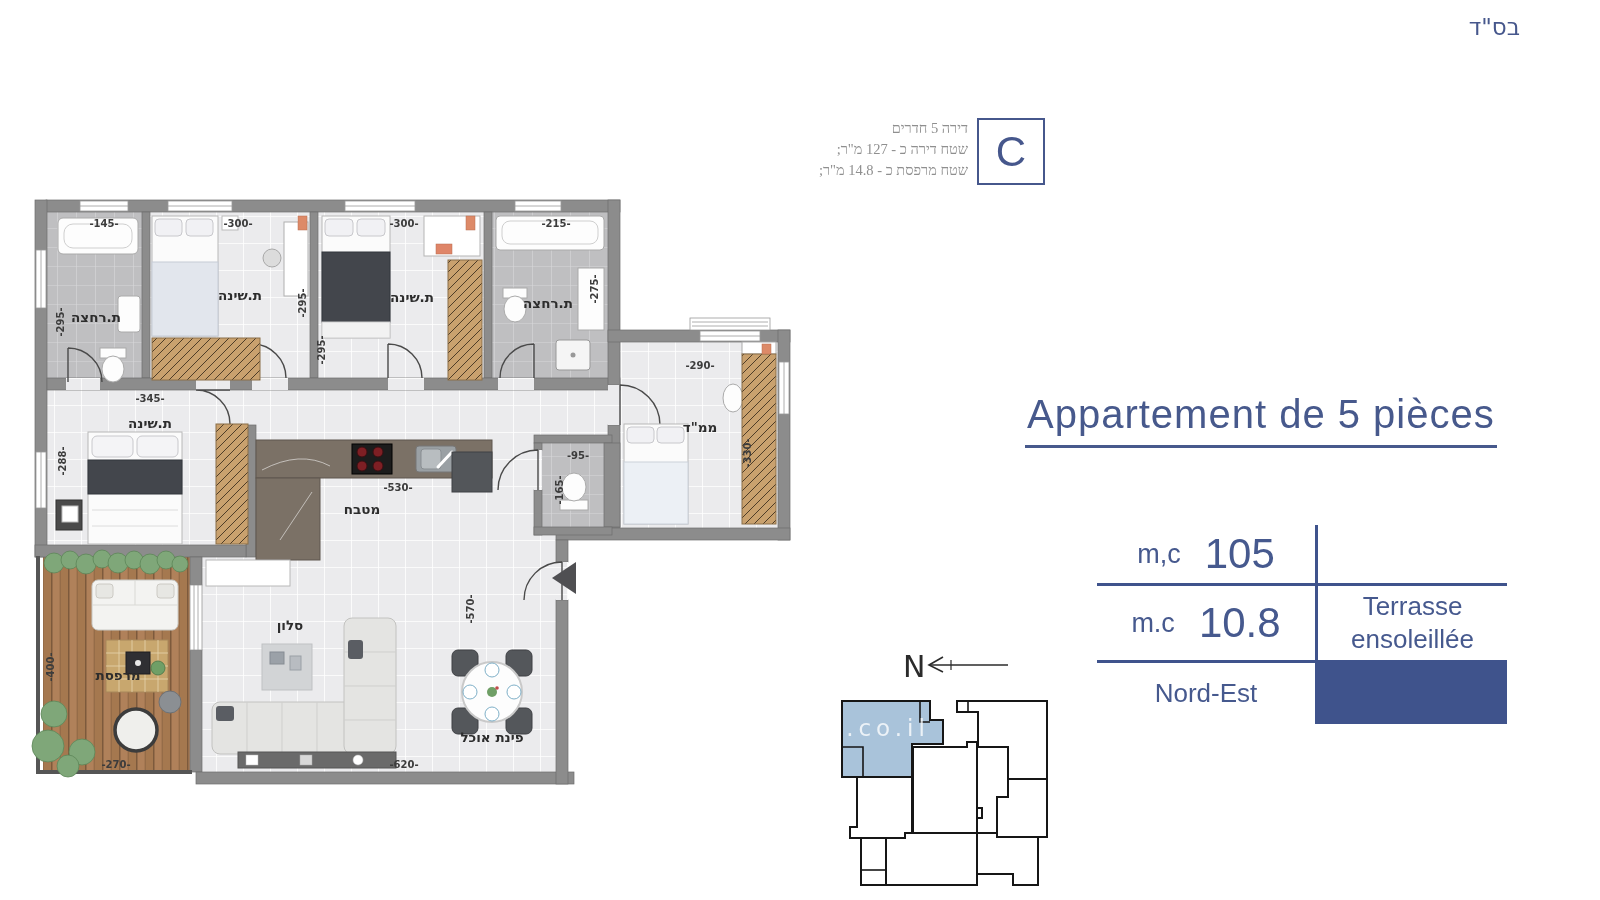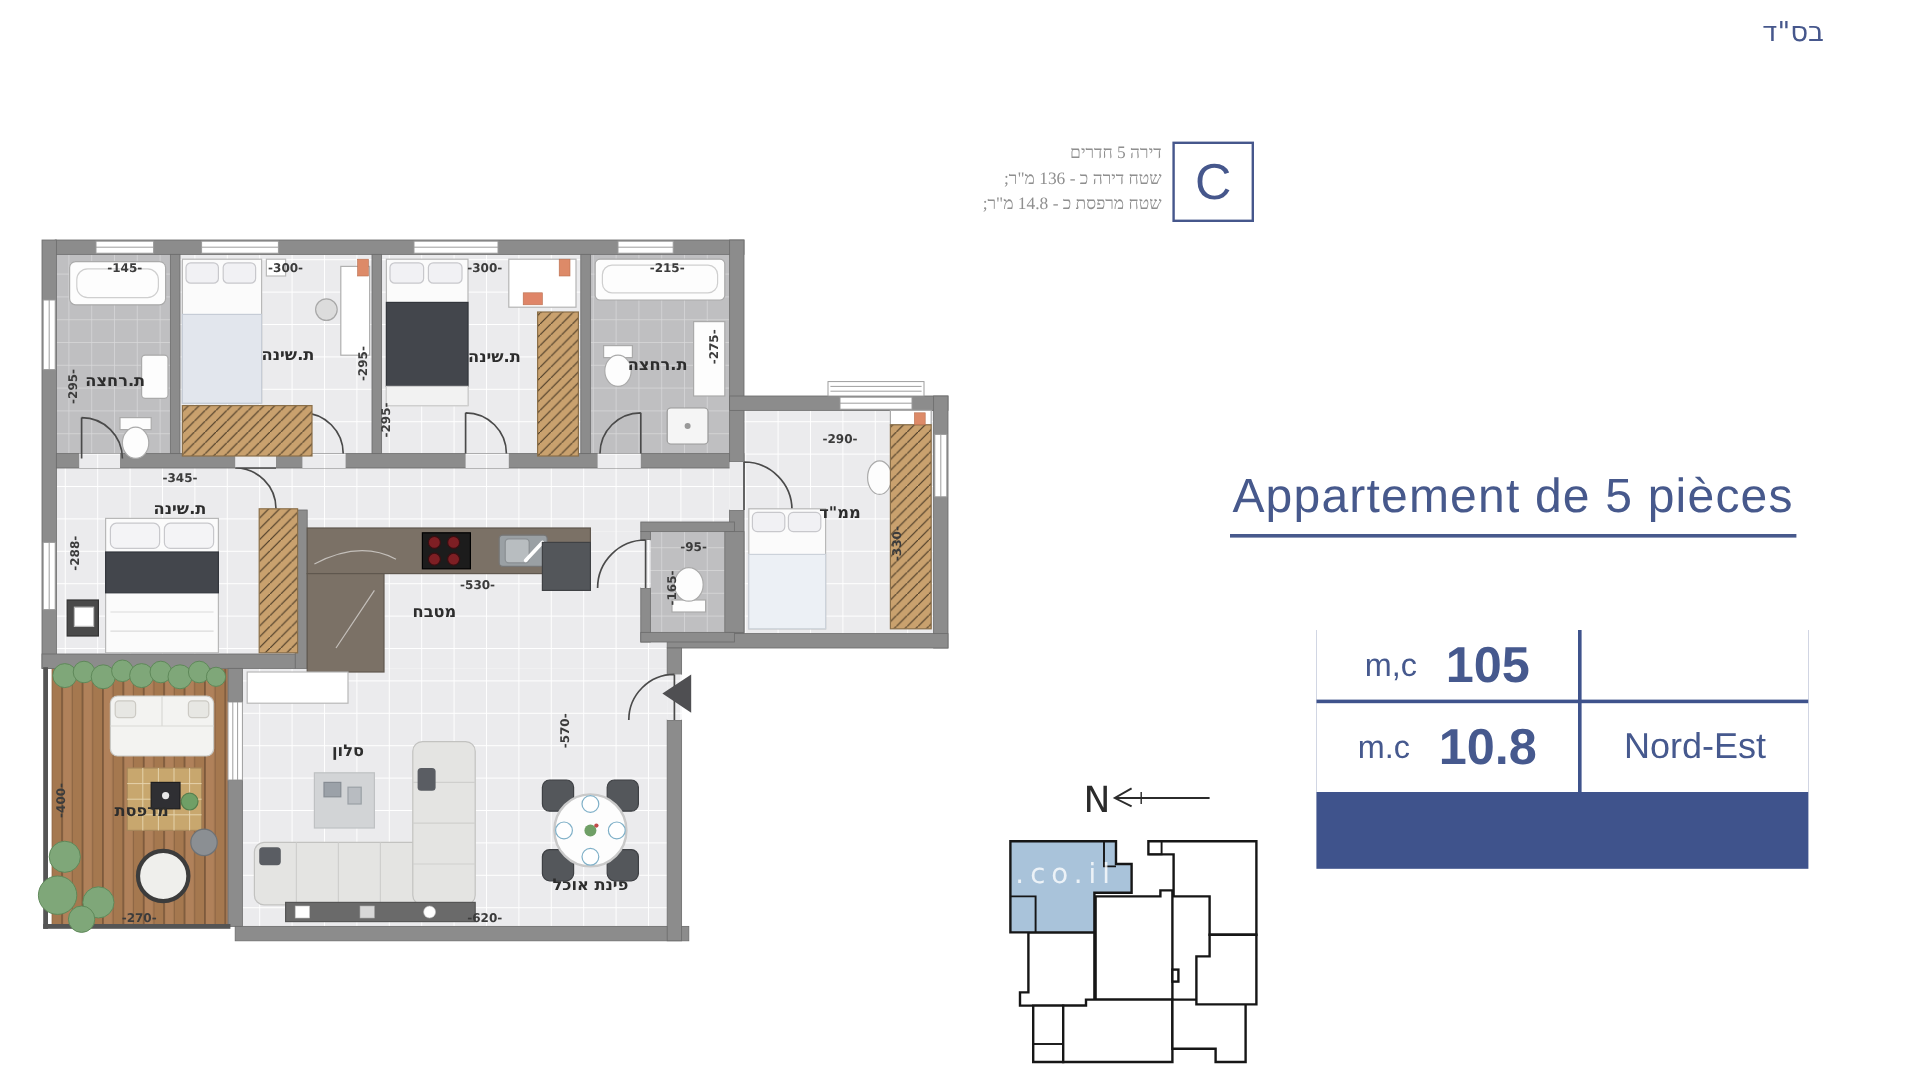--- a/index.html
+++ b/index.html
@@ -32,22 +32,22 @@
   .main-title span{display:inline-block;border-bottom:3px solid #47598c;padding:0 2px 8px 2px;}
   .spec-table{
     position:absolute;left:1097px;top:525px;width:410px;height:199px;
     background:#3f538c;padding:0;display:grid;
     grid-template-columns:218px 1fr;grid-template-rows:58px 74px 1fr;gap:3px;
   }
   .spec-table .cell{
     background:#fff;color:#46598e;display:flex;align-items:center;justify-content:center;
   }
   .cell .prefix{font-size:27px;}
-  .cell .big{font-size:42px;margin-left:24px;font-weight:bold;}
-  .cell.r3{font-size:30px;}
+  .cell .big{font-size:42px;margin-left:24px;}
+  .cell.r3{font-size:26px;}
   .cell.two-lines{flex-direction:column;font-size:26px;line-height:33px;}
 </style>
 </head>
 <body>
 
 <svg id="scene" viewBox="0 0 1600 900">
   <defs>
     <pattern id="tile" width="27" height="27" patternUnits="userSpaceOnUse">
       <rect width="27" height="27" fill="#ebebed"></rect>
       <path d="M0 0H27M0 0V27" stroke="#ffffff" stroke-width="1.6"></path>
@@ -364,21 +364,21 @@
     <path d="M920 701 V722 H930" fill="none" stroke-width="1.6"></path>
     <path d="M842 747 H863 V777" fill="none" stroke-width="1.6"></path>
     <text x="888" y="736" text-anchor="middle" font-size="23" letter-spacing="5" fill="rgba(255,255,255,0.78)" stroke="none">.co.il</text>
   </g>
 </svg>
 
 <div class="bsd">בס"ד</div>
 
 <div class="info-lines" dir="rtl">
   <div>דירה 5 חדרים</div>
-  <div>שטח דירה כ - 136 מ"ר;</div>
+  <div>שטח דירה כ - 127 מ"ר;</div>
   <div>שטח מרפסת כ - 14.8 מ"ר;</div>
 </div>
 
 <div class="unit-letter-box">
   <span>C</span>
 </div>
 
 <div class="main-title">
   <span>Appartement de 5 pièces</span>
 </div>
@@ -386,14 +386,18 @@
 <div class="spec-table">
   <div class="cell">
     <span class="prefix">m,c</span>
     <span class="big">105</span>
   </div>
   <div class="cell"></div>
   <div class="cell">
     <span class="prefix">m.c</span>
     <span class="big">10.8</span>
   </div>
+  <div class="cell two-lines">
+    <span>Terrasse</span>
+    <span>ensoleillée</span>
+  </div>
   <div class="cell r3">Nord-Est</div>
 </div>
 
 </body></html>

